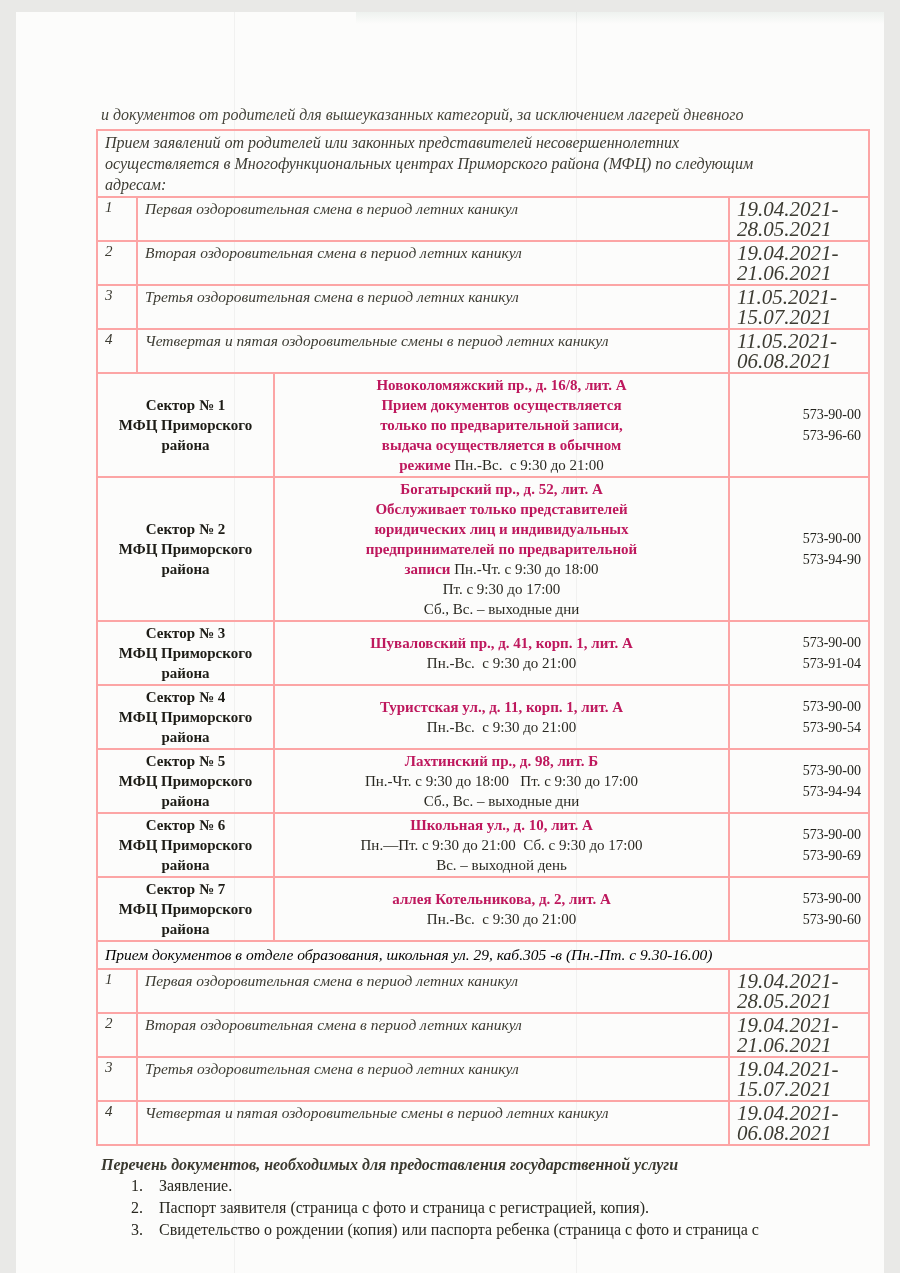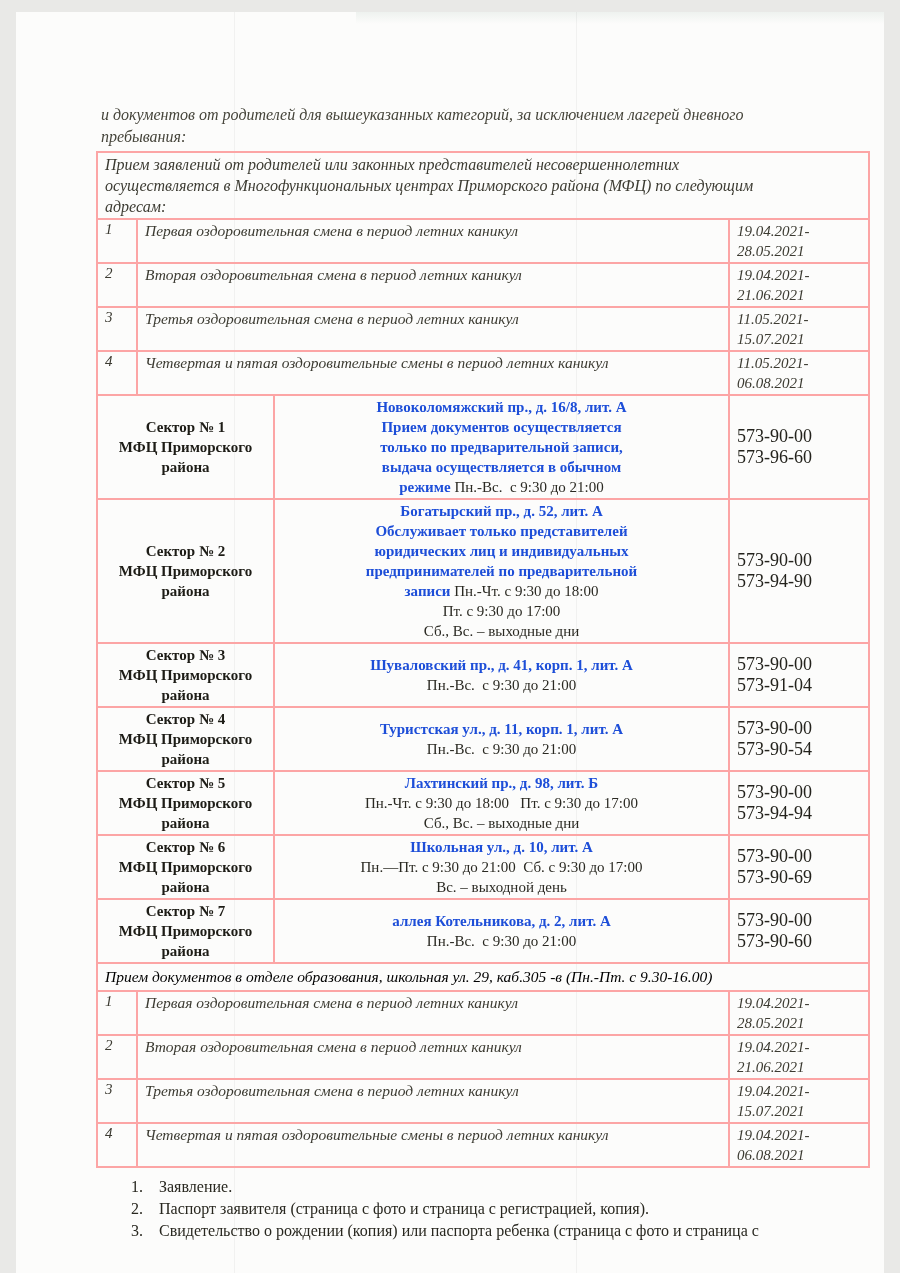--- a/index.html
+++ b/index.html
@@ -22,27 +22,27 @@
   table.doc{border-collapse:collapse;table-layout:fixed;width:772px;margin-top:3px;}
   table.doc td{border:2px solid #fca5a5;padding:1px 7px;overflow:hidden;}
 
   .thead-cell{font-style:italic;font-size:16px;line-height:21px;color:#3c3b32;height:62px;vertical-align:middle;}
   .dept-cell{font-style:italic;font-size:15.5px;line-height:20px;color:#000000;height:24px;vertical-align:middle;}
 
   tr.shift td{vertical-align:top;}
   tr.shift{height:42px;}
   .num-cell{font-style:italic;font-size:15px;color:#3c3b32;}
   .desc-cell{font-style:italic;font-size:15.5px;line-height:20px;color:#3c3b32;}
-  .date-cell{font-style:italic;font-size:15px;line-height:20px;color:#3c3b32;}
+  .date-cell{font-style:italic;font-size:21px;line-height:20px;color:#3c3b32;}
 
   .sector-title-cell{text-align:center;vertical-align:middle;font-weight:bold;
     font-size:15px;line-height:20px;color:#1d1c16;padding:1px 3px;}
   .sector-info-cell{text-align:center;vertical-align:middle;font-size:15px;line-height:20px;color:#2a2922;}
-  .sector-info-cell .b{font-weight:bold;color:#1d4ed8;}
-  .phone-cell{text-align:left;vertical-align:middle;font-size:18px;line-height:21px;color:#23221c;}
+  .sector-info-cell .b{font-weight:bold;color:#be185d;}
+  .phone-cell{text-align:right;vertical-align:middle;font-size:14px;line-height:21px;color:#23221c;}
 
   .r-s1{height:102px;} .r-s2{height:140px;} .r-s3{height:45px;padding-left:39px;} .r-s4{height:45px;}
   .r-s5{height:60px;} .r-s6{height:62px;} .r-s7{height:45px;}
 
   .docs{margin-top:8px;padding-left:5px;}
   .docs-heading{font-weight:bold;font-style:italic;font-size:16px;line-height:21px;color:#3a392f;}
   .doc-item{display:flex;font-size:16px;line-height:22px;color:#28271f;}
   .doc-item .n{width:28px;margin-left:30px;text-align:left;}
   .doc-item .t{flex:1;}
 </style>
@@ -52,21 +52,20 @@
 <div class="page">
   <div class="scan-top"></div>
   <div class="scan-bottom"></div>
   <div class="scan-line-v" style="left:218px"></div>
   <div class="scan-line-v" style="left:560px"></div>
 
   <div class="content">
 
     <div class="intro">
       <div>и документов от родителей для вышеуказанных категорий, за исключением лагерей дневного</div>
-      <div>пребывания:</div>
     </div>
 
     <table class="doc">
       <colgroup>
         <col style="width:40px">
           <col style="width:137px">
           <col style="width:455px">
           <col style="width:140px">
       </colgroup>
 
@@ -260,20 +259,21 @@
         <td colspan="2" class="desc-cell">Четвертая и пятая оздоровительные смены в период летних каникул</td>
         <td class="date-cell">
           <div>19.04.2021-</div>
           <div>06.08.2021</div>
         </td>
       </tr>
     </tbody>
       </table>
 
     <div class="docs">
+      <div class="docs-heading">Перечень документов, необходимых для предоставления государственной услуги</div>
       <div class="doc-item">
         <span class="n">1.</span>
         <span class="t">Заявление.</span>
       </div>
       <div class="doc-item">
         <span class="n">2.</span>
         <span class="t">Паспорт заявителя (страница с фото и страница с регистрацией, копия).</span>
       </div>
       <div class="doc-item">
         <span class="n">3.</span>

